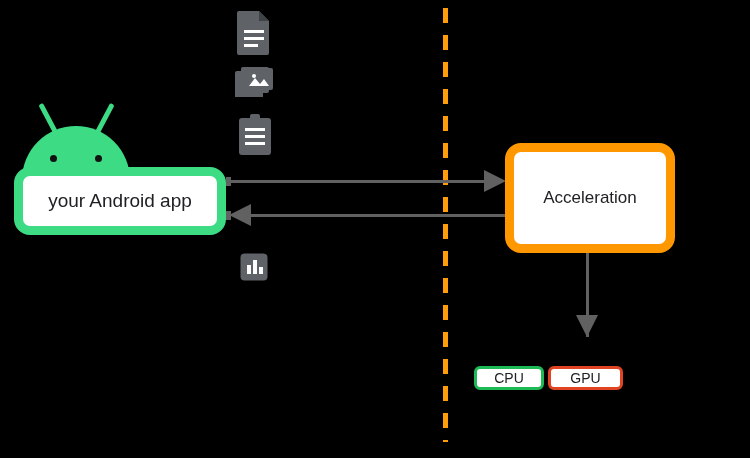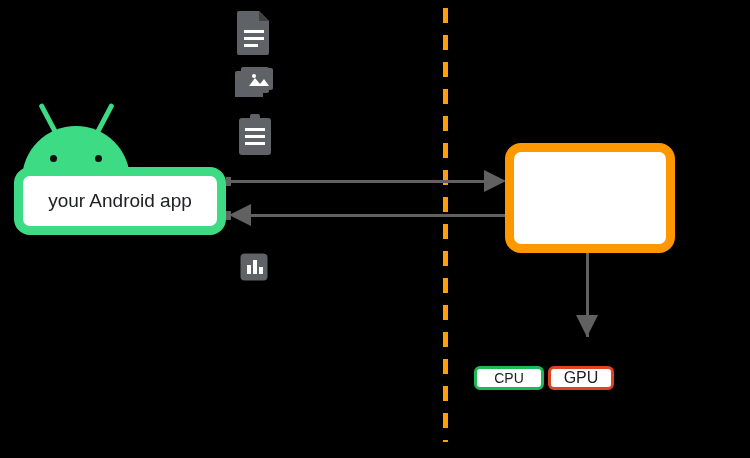--- a/index.html
+++ b/index.html
@@ -94,25 +94,25 @@
     top: 366px;
     width: 70px;
     height: 24px;
     border: 3px solid #1db954;
     border-radius: 6px;
     font-size: 14px;
   }
   .node-gpu {
     left: 548px;
     top: 366px;
-    width: 66px;
+    width: 75px;
     height: 24px;
     border: 3px solid #e04422;
     border-radius: 6px;
-    font-size: 16px;
+    font-size: 14px;
   }
 
   
   .divider {
     position: absolute;
     left: 443px;
     top: 8px;
     width: 5px;
     height: 434px;
     background-image: repeating-linear-gradient(
@@ -228,21 +228,21 @@
   <div class="arrow-stub" style="left:226px; top:177px;"></div>
   <div class="arrow-line arrow-h" style="left:231px; top:180px; width:253px;"></div>
   <div class="arrow-head right" style="left:484px; top:170px;"></div>
 
   <div class="arrow-stub" style="left:226px; top:211px;"></div>
   <div class="arrow-line arrow-h" style="left:251px; top:214px; width:254px;"></div>
   <div class="arrow-head left" style="left:229px; top:204px;"></div>
 
   <div class="node node-service">
     <span>
-      <br>
+      <span>Acceleration</span><br>
     </span>
   </div>
 
   <div class="arrow-line arrow-v" style="left:586px; top:253px; height:84px;"></div>
   <div class="arrow-head down" style="left:576px; top:315px;"></div>
 
   <div class="node node-cpu">
     <span>CPU</span>
   </div>
   <div class="node node-gpu">

